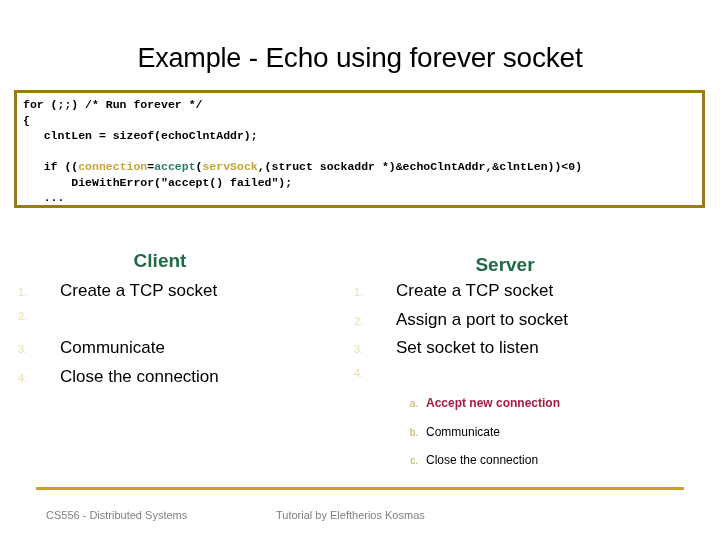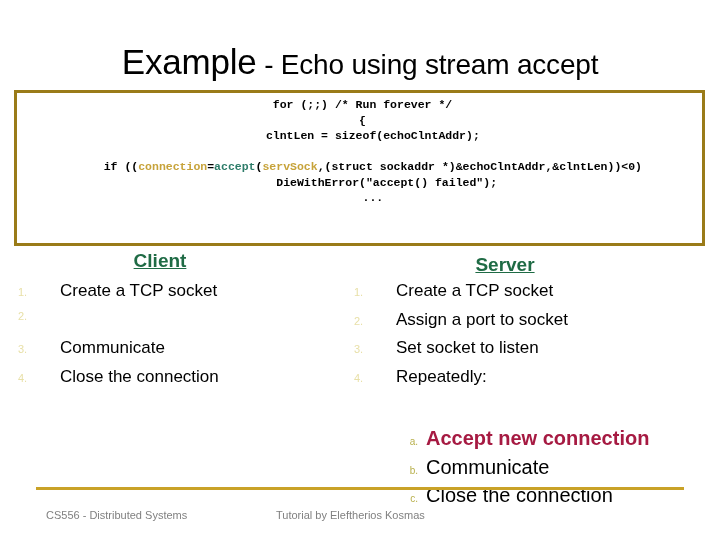--- a/index.html
+++ b/index.html
@@ -20,62 +20,60 @@
     position: absolute;
     left: 0;
     top: 44px;
     width: 720px;
     text-align: center;
     color: #000000;
     white-space: nowrap;
     line-height: 1;
   }
   .title-main {
-    font-size: 35px;
+    font-size: 27px;
     font-weight: 400;
     letter-spacing: -0.2px;
   }
   .title-rest {
     font-size: 28px;
     font-weight: 400;
     letter-spacing: -0.2px;
   }
 
   
   .code-box {
     position: absolute;
     left: 14px;
     top: 90px;
     width: 691px;
-    height: 156px;
+    height: 118px;
     box-sizing: border-box;
     border: 3px solid #9a7b18;
     background: #ffffff;
     padding: 4px 0 0 6px;
     font-family: "Liberation Mono", "DejaVu Sans Mono", monospace;
     font-size: 11.5px;
     font-weight: bold;
     line-height: 15.5px;
     color: #000000;
     white-space: pre;
     overflow: hidden;
-    text-align: center;
   }
   .tok-var  { color: #c7a33a; }
   .tok-fn   { color: #2e7d6a; }
 
   
   .col-head {
     position: absolute;
     font-size: 19px;
     font-weight: bold;
     color: #1f6b45;
     text-align: center;
     white-space: nowrap;
-    text-decoration: underline;
   }
   .col-head.client { left: 40px;  top: 250px; width: 240px; }
   .col-head.server { left: 400px; top: 254px; width: 210px; }
 
   .steps {
     position: absolute;
     font-size: 17px;
     color: #000000;
   }
   .steps.client { left: 14px;  top: 281px; width: 330px; }
@@ -114,21 +112,21 @@
   }
   .sub-num {
     width: 76px;
     flex: 0 0 76px;
     font-size: 10px;
     color: #b8b04c;
     text-align: right;
     padding-right: 8px;
     box-sizing: border-box;
   }
-  .sub-text { font-size: 20px; margin-top: 31px; }
+  .sub-text { font-size: 12px; }
   .sub-text.highlight {
     color: #a61a42;
     font-weight: bold;
   }
 
   
   .footer-rule {
     position: absolute;
     left: 36px;
     top: 487px;
@@ -150,21 +148,21 @@
     left: 636px;
     top: 539px;
     font-size: 12px;
     color: #808080;
   }
 </style>
 </head>
 <body>
 
 <div class="slide-title">
-  <span class="title-main">Example</span><span class="title-rest"> - Echo using stream accept</span>
+  <span class="title-main">Example</span><span class="title-rest"> - Echo using forever socket</span>
 </div>
 
 <div class="code-box"><span>for (;;) /* Run forever */</span>
 <span>{</span>
 <span>   clntLen = sizeof(echoClntAddr);</span>
 
    if ((<span class="tok-var">connection</span>=<span class="tok-fn">accept</span>(<span class="tok-var">servSock</span>,(struct sockaddr *)&amp;echoClntAddr,&amp;clntLen))&lt;0)
 <span>       DieWithError("accept() failed");</span>
 <span>   ...</span></div>
 
@@ -198,21 +196,20 @@
   <div class="step-row">
     <span class="step-num">2.</span>
     <span class="step-text">Assign a port to socket</span>
   </div>
   <div class="step-row">
     <span class="step-num">3.</span>
     <span class="step-text">Set socket to listen</span>
   </div>
   <div class="step-row">
     <span class="step-num">4.</span>
-    <span class="step-text">Repeatedly:</span>
   </div>
 </div>
 
 <div class="substeps">
   <div class="sub-row">
     <span class="sub-num">a.</span>
     <span class="sub-text highlight">Accept new connection</span>
   </div>
   <div class="sub-row">
     <span class="sub-num">b.</span>

